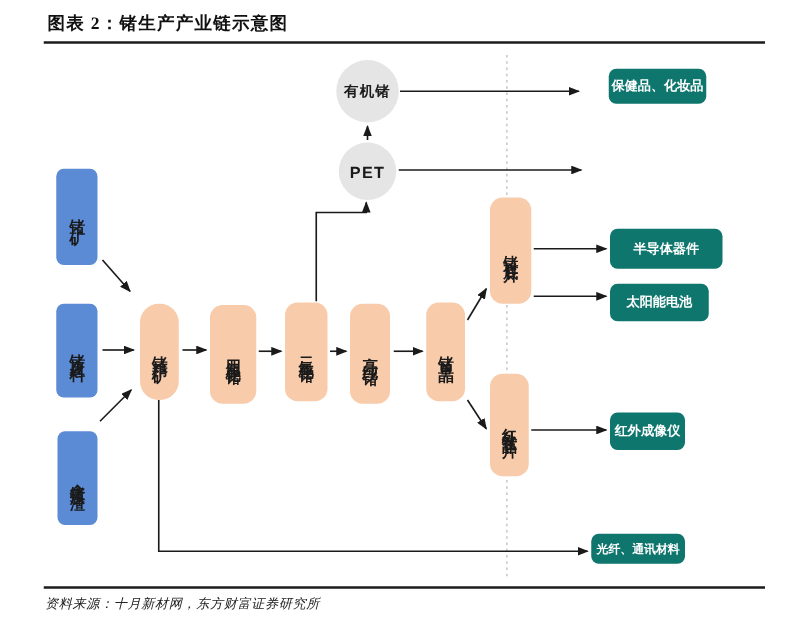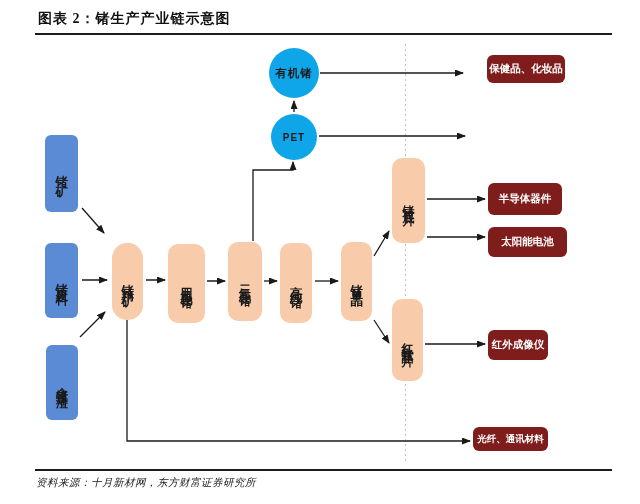--- a/index.html
+++ b/index.html
@@ -24,23 +24,23 @@
     box-sizing:border-box;color:#1a1a1a;font-weight:bold;
   }
   .vtext{
     writing-mode:vertical-rl;text-orientation:upright;font-size:12.5px;letter-spacing:5px;line-height:1;
   }
   .vtext.tight{letter-spacing:3px;font-size:12px;}
   .vtext.wide{letter-spacing:9px;}
   .blue{background:#5B8BD4;border-radius:6px;}
   .peach{background:#F8CBAB;border-radius:10px;}
   .peach.pill{border-radius:15px;}
-  .circle{background:#0ea5e9;border-radius:50%;font-size:11.5px;letter-spacing:1px;}
+  .circle{background:#e5e5e5;border-radius:50%;font-size:11.5px;letter-spacing:1px;}
   .red{
-    background:#7f1d1d;border-radius:6px;color:#ffffff;font-size:10.5px;
+    background:#0f766e;border-radius:6px;color:#ffffff;font-size:10.5px;
     letter-spacing:0;white-space:nowrap;
   }
   .red.small{font-size:9.5px;}
 </style>
 </head>
 <body>
 
 <div class="canvas">
 
   <div class="fig-title">图表 2：锗生产产业链示意图</div>
@@ -82,24 +82,24 @@
 
   <div class="node peach pill vtext" style="left:112px;top:243px;width:31px;height:77px;">锗精矿</div>
   <div class="node peach vtext tight" style="left:168px;top:244px;width:37px;height:79px;">四氯化锗</div>
   <div class="node peach vtext tight" style="left:228px;top:242px;width:34px;height:79px;">二氧化锗</div>
   <div class="node peach vtext" style="left:280px;top:243px;width:32px;height:80px;">高纯锗</div>
   <div class="node peach vtext" style="left:341px;top:242px;width:31px;height:79px;">锗单晶</div>
   <div class="node peach vtext tight" style="left:392px;top:158px;width:33px;height:85px;">锗衬底片</div>
   <div class="node peach vtext tight" style="left:392px;top:299px;width:31px;height:82px;">红外锗晶片</div>
 
   <div class="node circle" style="left:269px;top:48px;width:50px;height:50px;">有机锗</div>
-  <div class="node circle" style="left:271px;top:114px;width:46px;height:46px;font-size:10px;">PET</div>
+  <div class="node circle" style="left:271px;top:114px;width:46px;height:46px;font-size:13px;">PET</div>
 
   <div class="node red" style="left:487px;top:55px;width:78px;height:28px;">保健品、化妆品</div>
-  <div class="node red" style="left:488px;top:183px;width:74px;height:32px;">半导体器件</div>
+  <div class="node red" style="left:488px;top:183px;width:90px;height:32px;">半导体器件</div>
   <div class="node red" style="left:488px;top:227px;width:79px;height:30px;">太阳能电池</div>
   <div class="node red" style="left:488px;top:330px;width:60px;height:30px;">红外成像仪</div>
   <div class="node red small" style="left:473px;top:427px;width:75px;height:24px;font-family:Liberation Mono, monospace;">光纤、通讯材料</div>
 
   <div class="footer-rule"></div>
   <div class="fig-source">资料来源：十月新材网，东方财富证券研究所</div>
 
 </div>
 
 </body></html>

